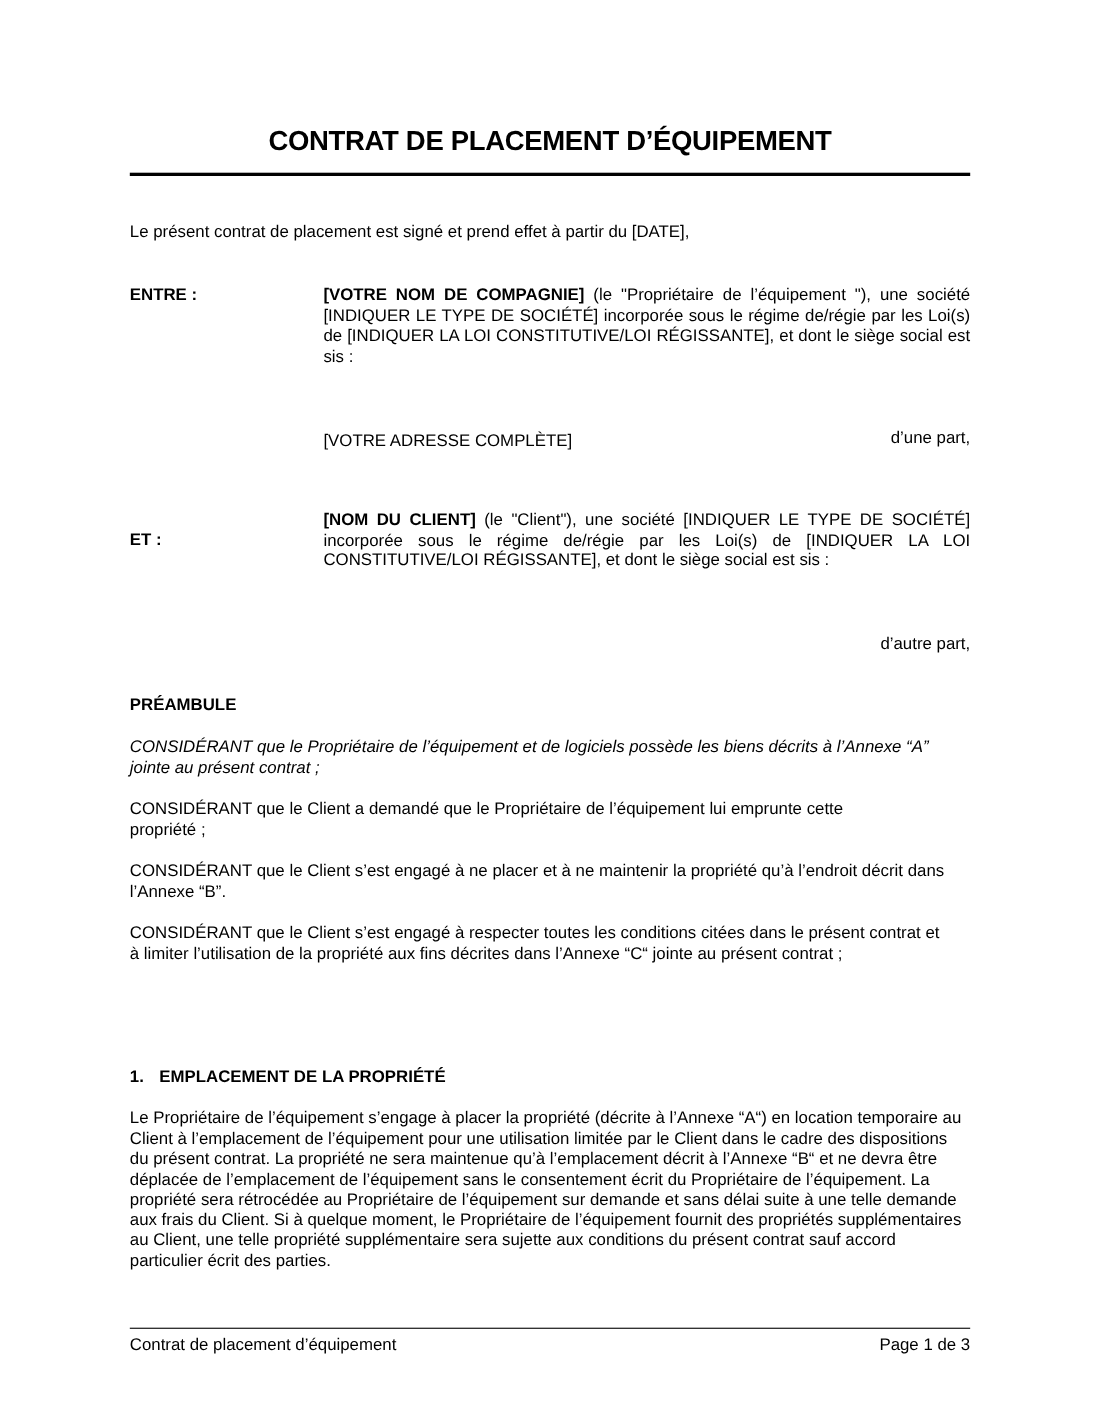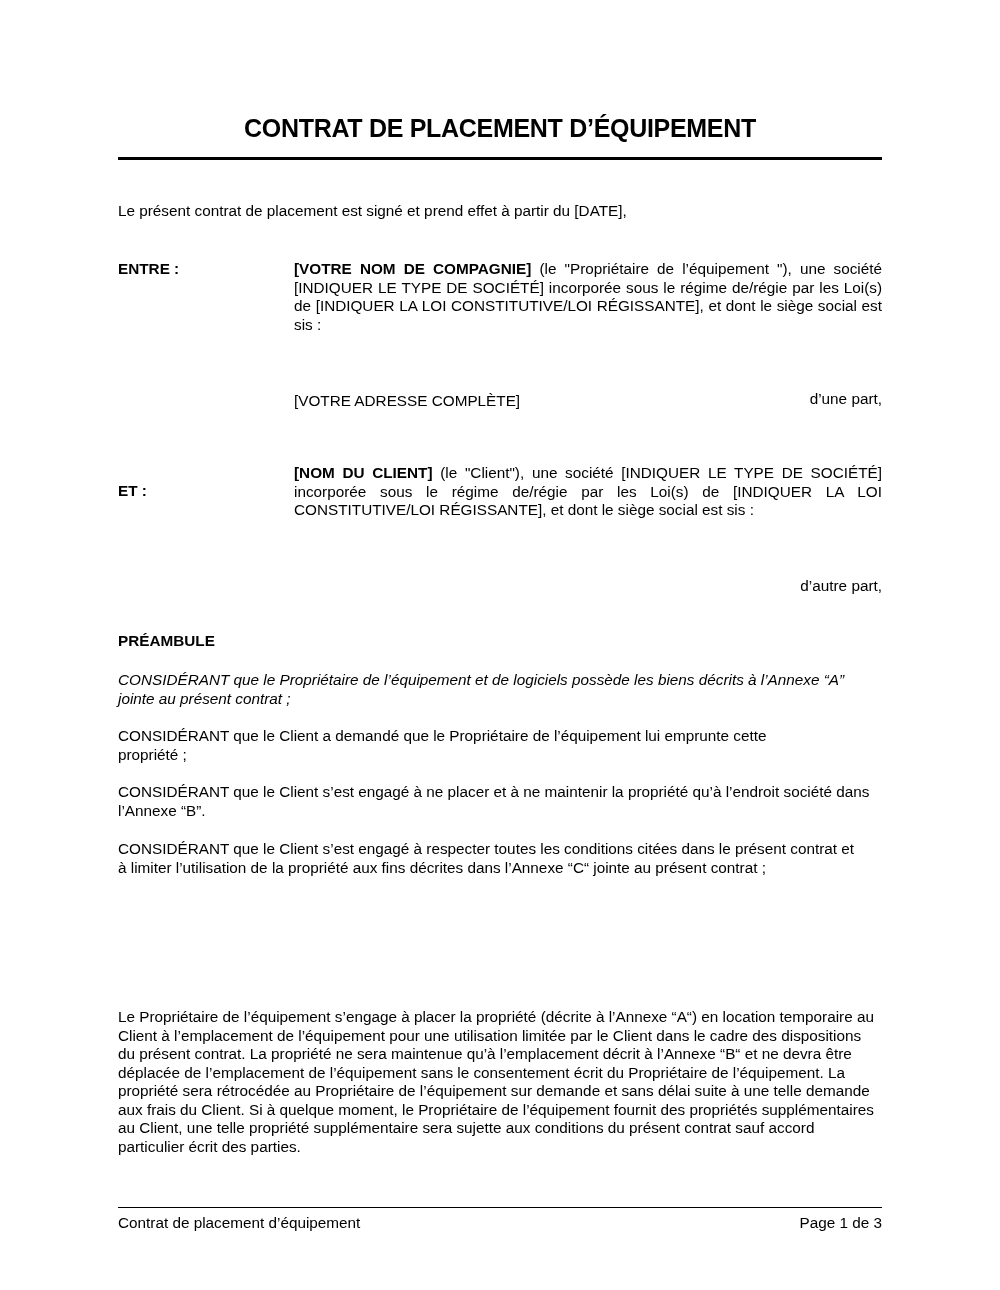--- a/index.html
+++ b/index.html
@@ -39,21 +39,24 @@
 
   <div class="label" style="top:464px;margin-top:18px;">ET :</div>
   <div class="col justify" style="top:464px;">
     <span class="b">[NOM DU CLIENT]</span><span> (le "Client"), une société [INDIQUER LE TYPE DE SOCIÉTÉ] incorporée sous le régime de/régie par les Loi(s) de [INDIQUER LA LOI CONSTITUTIVE/LOI RÉGISSANTE], et dont le siège social est sis :</span>
   </div>
   <div class="right" style="top:577px;">d’autre part,</div>
 
   <div class="heading" style="top:632px;">PRÉAMBULE</div>
   <p class="p" style="top:671px; width:760px;font-style:italic;">CONSIDÉRANT que le Propriétaire de l’équipement et de logiciels possède les biens décrits à l’Annexe “A” jointe au présent contrat ;</p>
   <p class="p" style="top:727px; width:700px;">CONSIDÉRANT que le Client a demandé que le Propriétaire de l’équipement lui emprunte cette propriété ;</p>
-  <p class="p" style="top:783px; width:764px;">CONSIDÉRANT que le Client s’est engagé à ne placer et à ne maintenir la propriété qu’à l’endroit société dans l’Annexe “B”.</p>
+  <p class="p" style="top:783px; width:764px;">CONSIDÉRANT que le Client s’est engagé à ne placer et à ne maintenir la propriété qu’à l’endroit décrit dans l’Annexe “B”.</p>
   <p class="p" style="top:840px; width:740px;">CONSIDÉRANT que le Client s’est engagé à respecter toutes les conditions citées dans le présent contrat et à limiter l’utilisation de la propriété aux fins décrites dans l’Annexe “C“ jointe au présent contrat ;</p>
 
+  <div class="heading" style="top:971px;">
+    <span>1.</span><span style="display:inline-block; width:14px;"></span><span>EMPLACEMENT DE LA PROPRIÉTÉ</span>
+  </div>
   <p class="p" style="top:1008px; width:764px;">Le Propriétaire de l’équipement s’engage à placer la propriété (décrite à l’Annexe “A“) en location temporaire au Client à l’emplacement de l’équipement pour une utilisation limitée par le Client dans le cadre des dispositions du présent contrat. La propriété ne sera maintenue qu’à l’emplacement décrit à l’Annexe “B“ et ne devra être déplacée de l’emplacement de l’équipement sans le consentement écrit du Propriétaire de l’équipement. La propriété sera rétrocédée au Propriétaire de l’équipement sur demande et sans délai suite à une telle demande aux frais du Client. Si à quelque moment, le Propriétaire de l’équipement fournit des propriétés supplémentaires au Client, une telle propriété supplémentaire sera sujette aux conditions du présent contrat sauf accord particulier écrit des parties.</p>
 
   <div class="footer-rule"></div>
   <div class="footer-left">Contrat de placement d’équipement</div>
   <div class="footer-right">Page 1 de 3</div>
 </div>
 
 </body></html>

